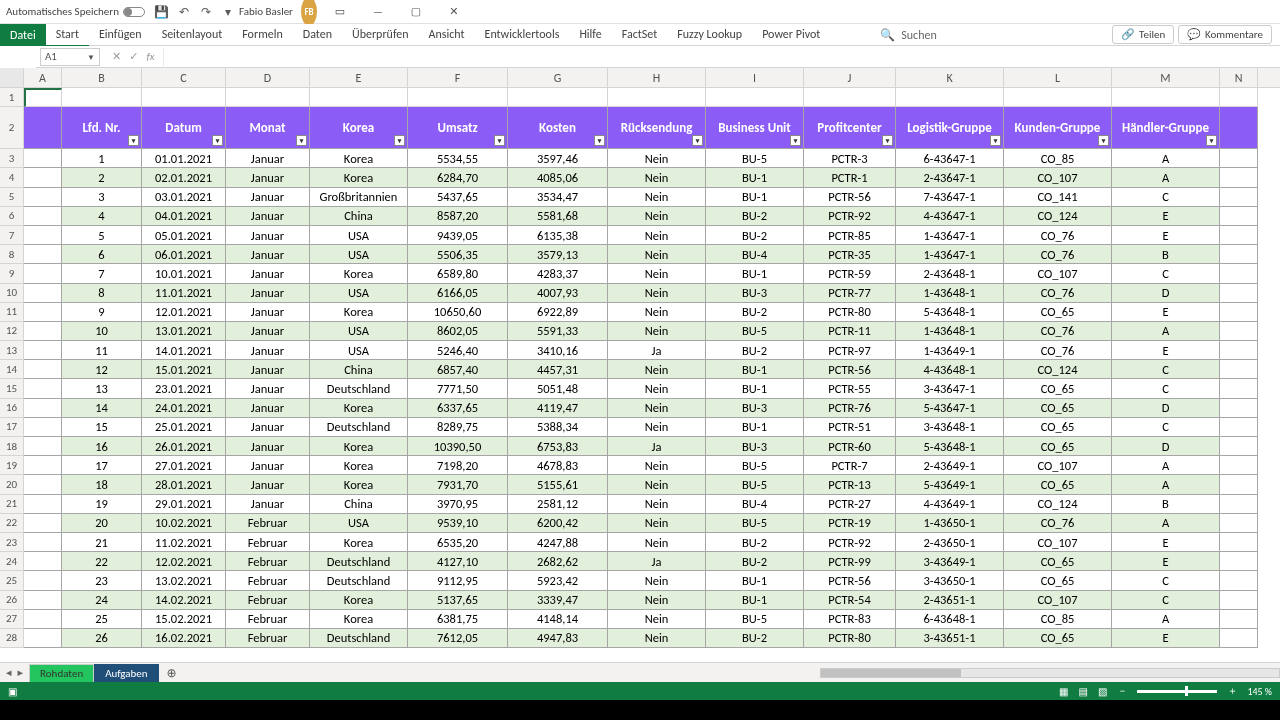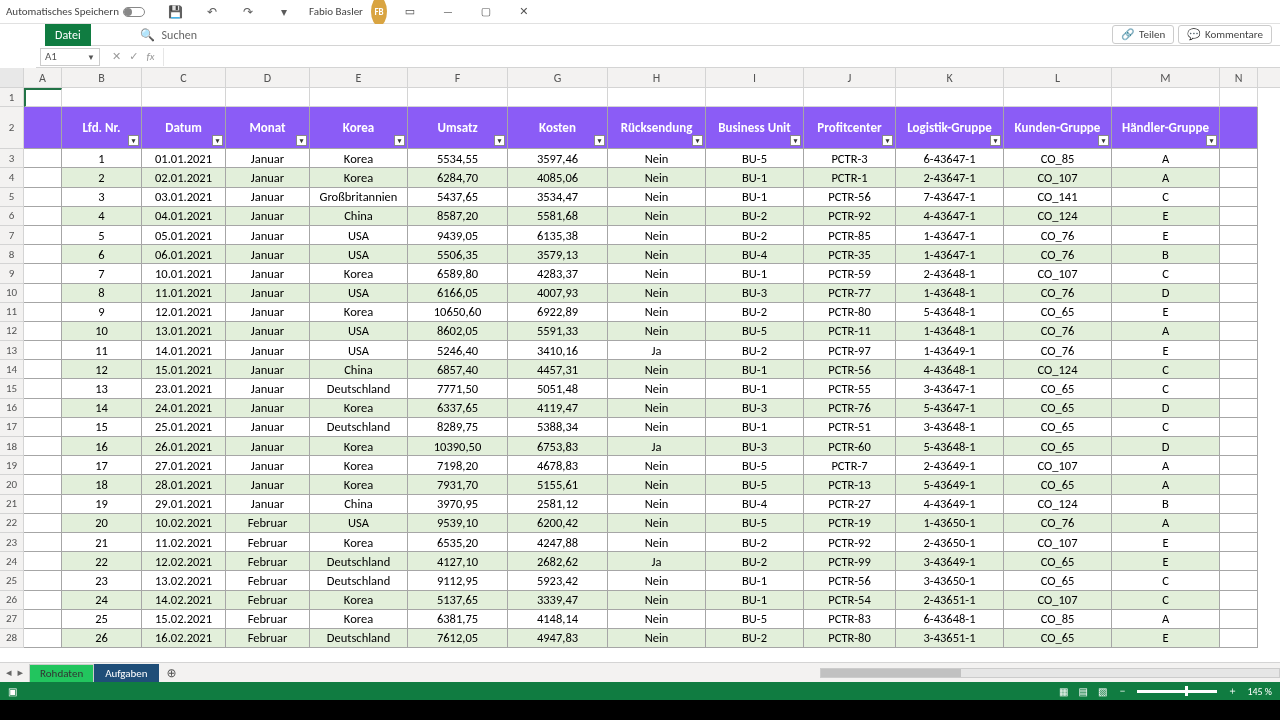--- a/index.html
+++ b/index.html
@@ -1,32 +1,32 @@
 <!DOCTYPE html>
 <html><head>
 <meta charset="utf-8">
 <style>
   * { box-sizing: border-box; margin: 0; padding: 0; font-family: "Segoe UI", Calibri, Arial, sans-serif; }
   html, body { width: 1280px; height: 720px; overflow: hidden; background: #000; }
   .app { width: 1280px; height: 700px; background: #fff; display: flex; flex-direction: column; }
 
   
-  .titlebar { height: 24px; background: #fff; display: flex; align-items: center; font-size: 11px; color: #444; border-bottom: 1px solid #e1e1e1; gap: 14px; }
+  .titlebar { height: 24px; background: #fff; display: flex; align-items: center; font-size: 11px; color: #444; border-bottom: 1px solid #e1e1e1; }
   .titlebar .autosave { display: flex; align-items: center; padding: 0 6px; gap: 4px; }
   .toggle { width: 22px; height: 10px; border: 1px solid #888; border-radius: 6px; position: relative; }
   .toggle::after { content:""; width:8px; height:8px; background:#888; border-radius:50%; position:absolute; top:0; left:0; }
   .qat-icon { width: 16px; height: 16px; display:flex; align-items:center; justify-content:center; color:#5b5b5b; font-size:12px; margin:0 3px; }
   .save-icn { color:#7719aa;}
   .titlebar .center { flex:1; text-align:center; color:#666; }
   .titlebar .right { display:flex; align-items:center; gap:8px; padding-right:8px; }
   .avatar { width:16px; height:29px; border-radius:50%; background:#d9a441; color:#fff; font-size:9px; display:flex; align-items:center; justify-content:center; font-weight:bold;text-align:center;}
   .winbtn { width:30px; text-align:center; color:#555; font-size:11px;}
 
   
-  .ribbon { height: 22px; background:#fff; border-bottom: 1px solid #d4d4d4; display:flex; align-items:center; font-size:12px; color:#444;margin-left:45px; }
+  .ribbon { height: 22px; background:#fff; border-bottom: 1px solid #d4d4d4; display:flex; align-items:center; font-size:12px; color:#444; }
   .ribbon .tab { padding: 4px 10px; cursor:default; }
   .ribbon .tab.file { background:#107c41; color:#fff; font-weight:400; }
   .ribbon .tab.active { border-bottom: 2px solid #107c41; }
   .ribbon .search { margin-left: 50px; display:flex; align-items:center; gap:6px; color:#666; }
   .ribbon .right-actions { margin-left:auto; display:flex; gap:4px; padding-right:8px;}
   .ribbon .chip { border:1px solid #ccc; border-radius:3px; padding:2px 8px; font-size:11px; display:flex; align-items:center; gap:4px;}
 
   
   .fxbar { height: 22px; background:#fff; border-bottom: 1px solid #d4d4d4; display:flex; align-items:center; font-size:12px;margin-left:36px; }
   .namebox { width: 60px; border:1px solid #ccc; margin:2px 4px; height:18px; font-size:11px; padding:0 4px; display:flex; align-items:center; justify-content:space-between; color:#555;}
@@ -91,20 +91,34 @@
       <span class="avatar">FB</span>
       <span class="winbtn">▭</span>
       <span class="winbtn">—</span>
       <span class="winbtn">▢</span>
       <span class="winbtn">✕</span>
     </div>
   </div>
 
   <div class="ribbon">
     <div class="tab file">Datei</div>
+    <div id="ribbon-tabs-host" style="display:flex;">
+        <div class="tab active">Start</div>
+        <div class="tab">Einfügen</div>
+        <div class="tab">Seitenlayout</div>
+        <div class="tab">Formeln</div>
+        <div class="tab">Daten</div>
+        <div class="tab">Überprüfen</div>
+        <div class="tab">Ansicht</div>
+        <div class="tab">Entwicklertools</div>
+        <div class="tab">Hilfe</div>
+        <div class="tab">FactSet</div>
+        <div class="tab">Fuzzy Lookup</div>
+        <div class="tab">Power Pivot</div>
+      </div>
     <div class="search">
       <span>🔍</span>
       <span>Suchen</span>
     </div>
     <div class="right-actions">
       <div class="chip">
           <span>🔗</span>
           <span>Teilen</span>
         </div>
       <div class="chip">

